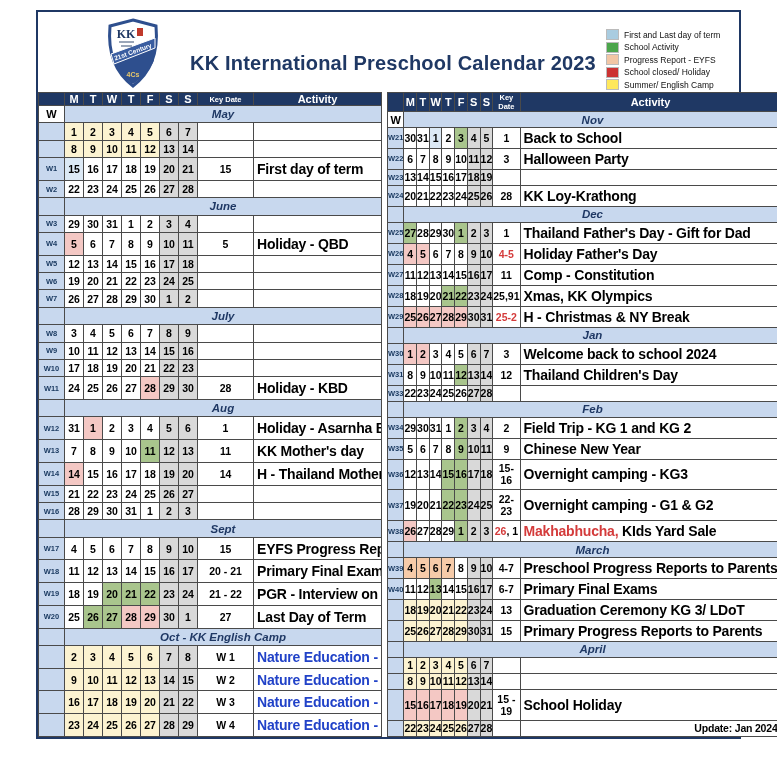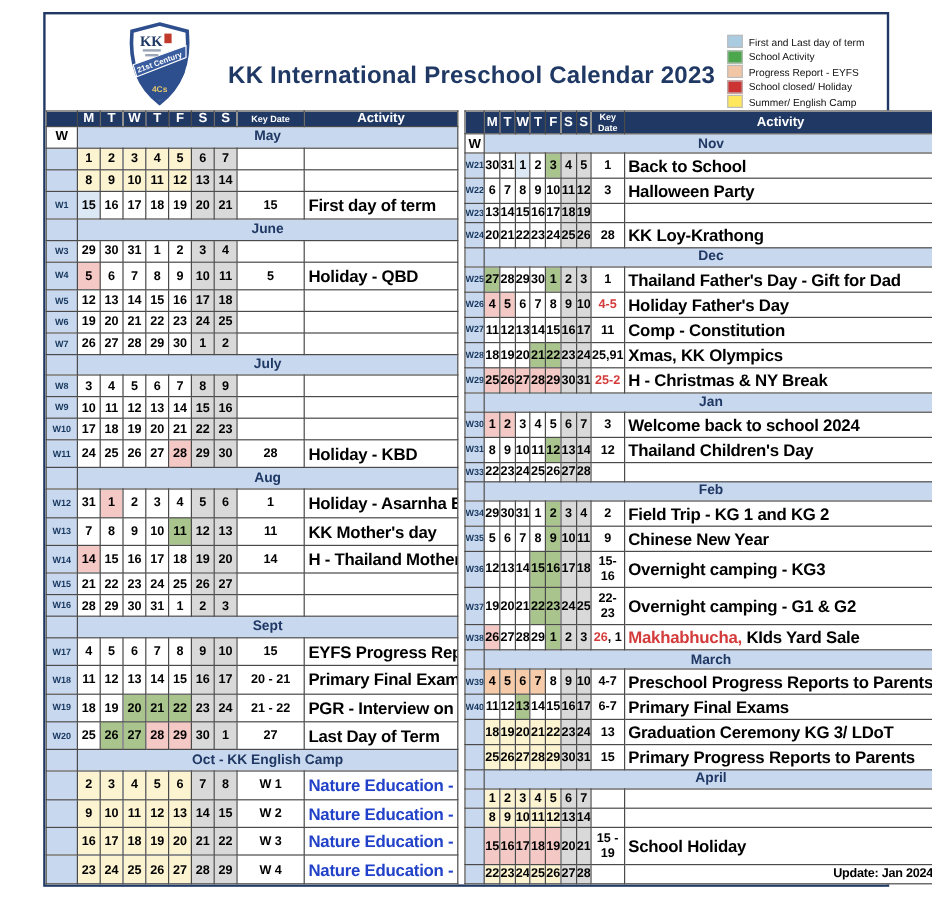--- a/index.html
+++ b/index.html
@@ -21,21 +21,21 @@
   table.cal{border-collapse:collapse;table-layout:fixed;height:645px;background:#fff;border:1.5px solid #17375E;}
   .cal-left{width:344px;flex:0 0 auto;}
   .cal-right{flex:1 1 auto;}
   .cal th,.cal td{border:1px solid #4a4a4a;padding:0;overflow:hidden;vertical-align:middle;}
   .cal col.col-w{width:26px;} .cal col.col-d{width:19px;} .cal col.col-k{width:56px;} .cal col.col-a{width:auto;}
   .cal th{background:#1F3864;color:#fff;font-weight:700;text-align:center;}
   .cal th.dayh{font-size:11px;}
   .cal th.keyh{font-size:7.5px;}
   .cal th.acth{font-size:11px;}
   .cal th.corner{background:#1F3864;}
-  td.band{background:#C8D8EE;color:#1F3864;font-weight:700;font-size:11.5px;text-align:center;}
+  td.band{background:#C8D8EE;color:#1F3864;font-weight:700;font-size:11.5px;text-align:center;font-style:italic;}
   td.wcell{background:#C8D8EE;color:#17375E;font-weight:700;font-size:7.5px;text-align:center;}
   td.wcell.wlab{background:#fff;color:#000;font-size:11px;}
   td.day{text-align:center;font-weight:700;font-size:10.5px;color:#000;}
   .c-w{background:#fff;} .c-y{background:#FCF3D1;} .c-g{background:#D9D9D9;}
   .c-b{background:#DCE9F5;} .c-n{background:#A9C58D;}
   .c-p{background:#F4C8C4;color:#D43B3B;} .c-e{background:#F6CBA9;}
   td.key{text-align:center;font-weight:700;font-size:10.5px;color:#000;}
   td.act{text-align:left;font-weight:700;font-size:14px;padding:0 3px;white-space:nowrap;letter-spacing:-0.2px;color:#000;}
   td.act.aright{text-align:right;font-size:10.5px;}
   .t-k{color:#000;} .t-r{color:#D43B3B;} .t-b{color:#2142C8;}
@@ -146,20 +146,32 @@
             <td class="day c-w">16</td>
             <td class="day c-w">17</td>
             <td class="day c-w">18</td>
             <td class="day c-w">19</td>
             <td class="day c-g">20</td>
             <td class="day c-g">21</td>
             <td class="key"><span class="t-k">15</span></td>
             <td class="act"><span class="t-k">First day of term</span></td>
           </tr>
           <tr>
+            <td class="wcell">W2</td>
+            <td class="day c-w">22</td>
+            <td class="day c-w">23</td>
+            <td class="day c-w">24</td>
+            <td class="day c-w">25</td>
+            <td class="day c-w">26</td>
+            <td class="day c-g">27</td>
+            <td class="day c-g">28</td>
+            <td class="key"></td>
+            <td class="act"></td>
+          </tr>
+          <tr>
             <td class="wcell"></td>
             <td class="band" colspan="9">June</td>
           </tr>
           <tr>
             <td class="wcell">W3</td>
             <td class="day c-w">29</td>
             <td class="day c-w">30</td>
             <td class="day c-w">31</td>
             <td class="day c-w">1</td>
             <td class="day c-w">2</td>

